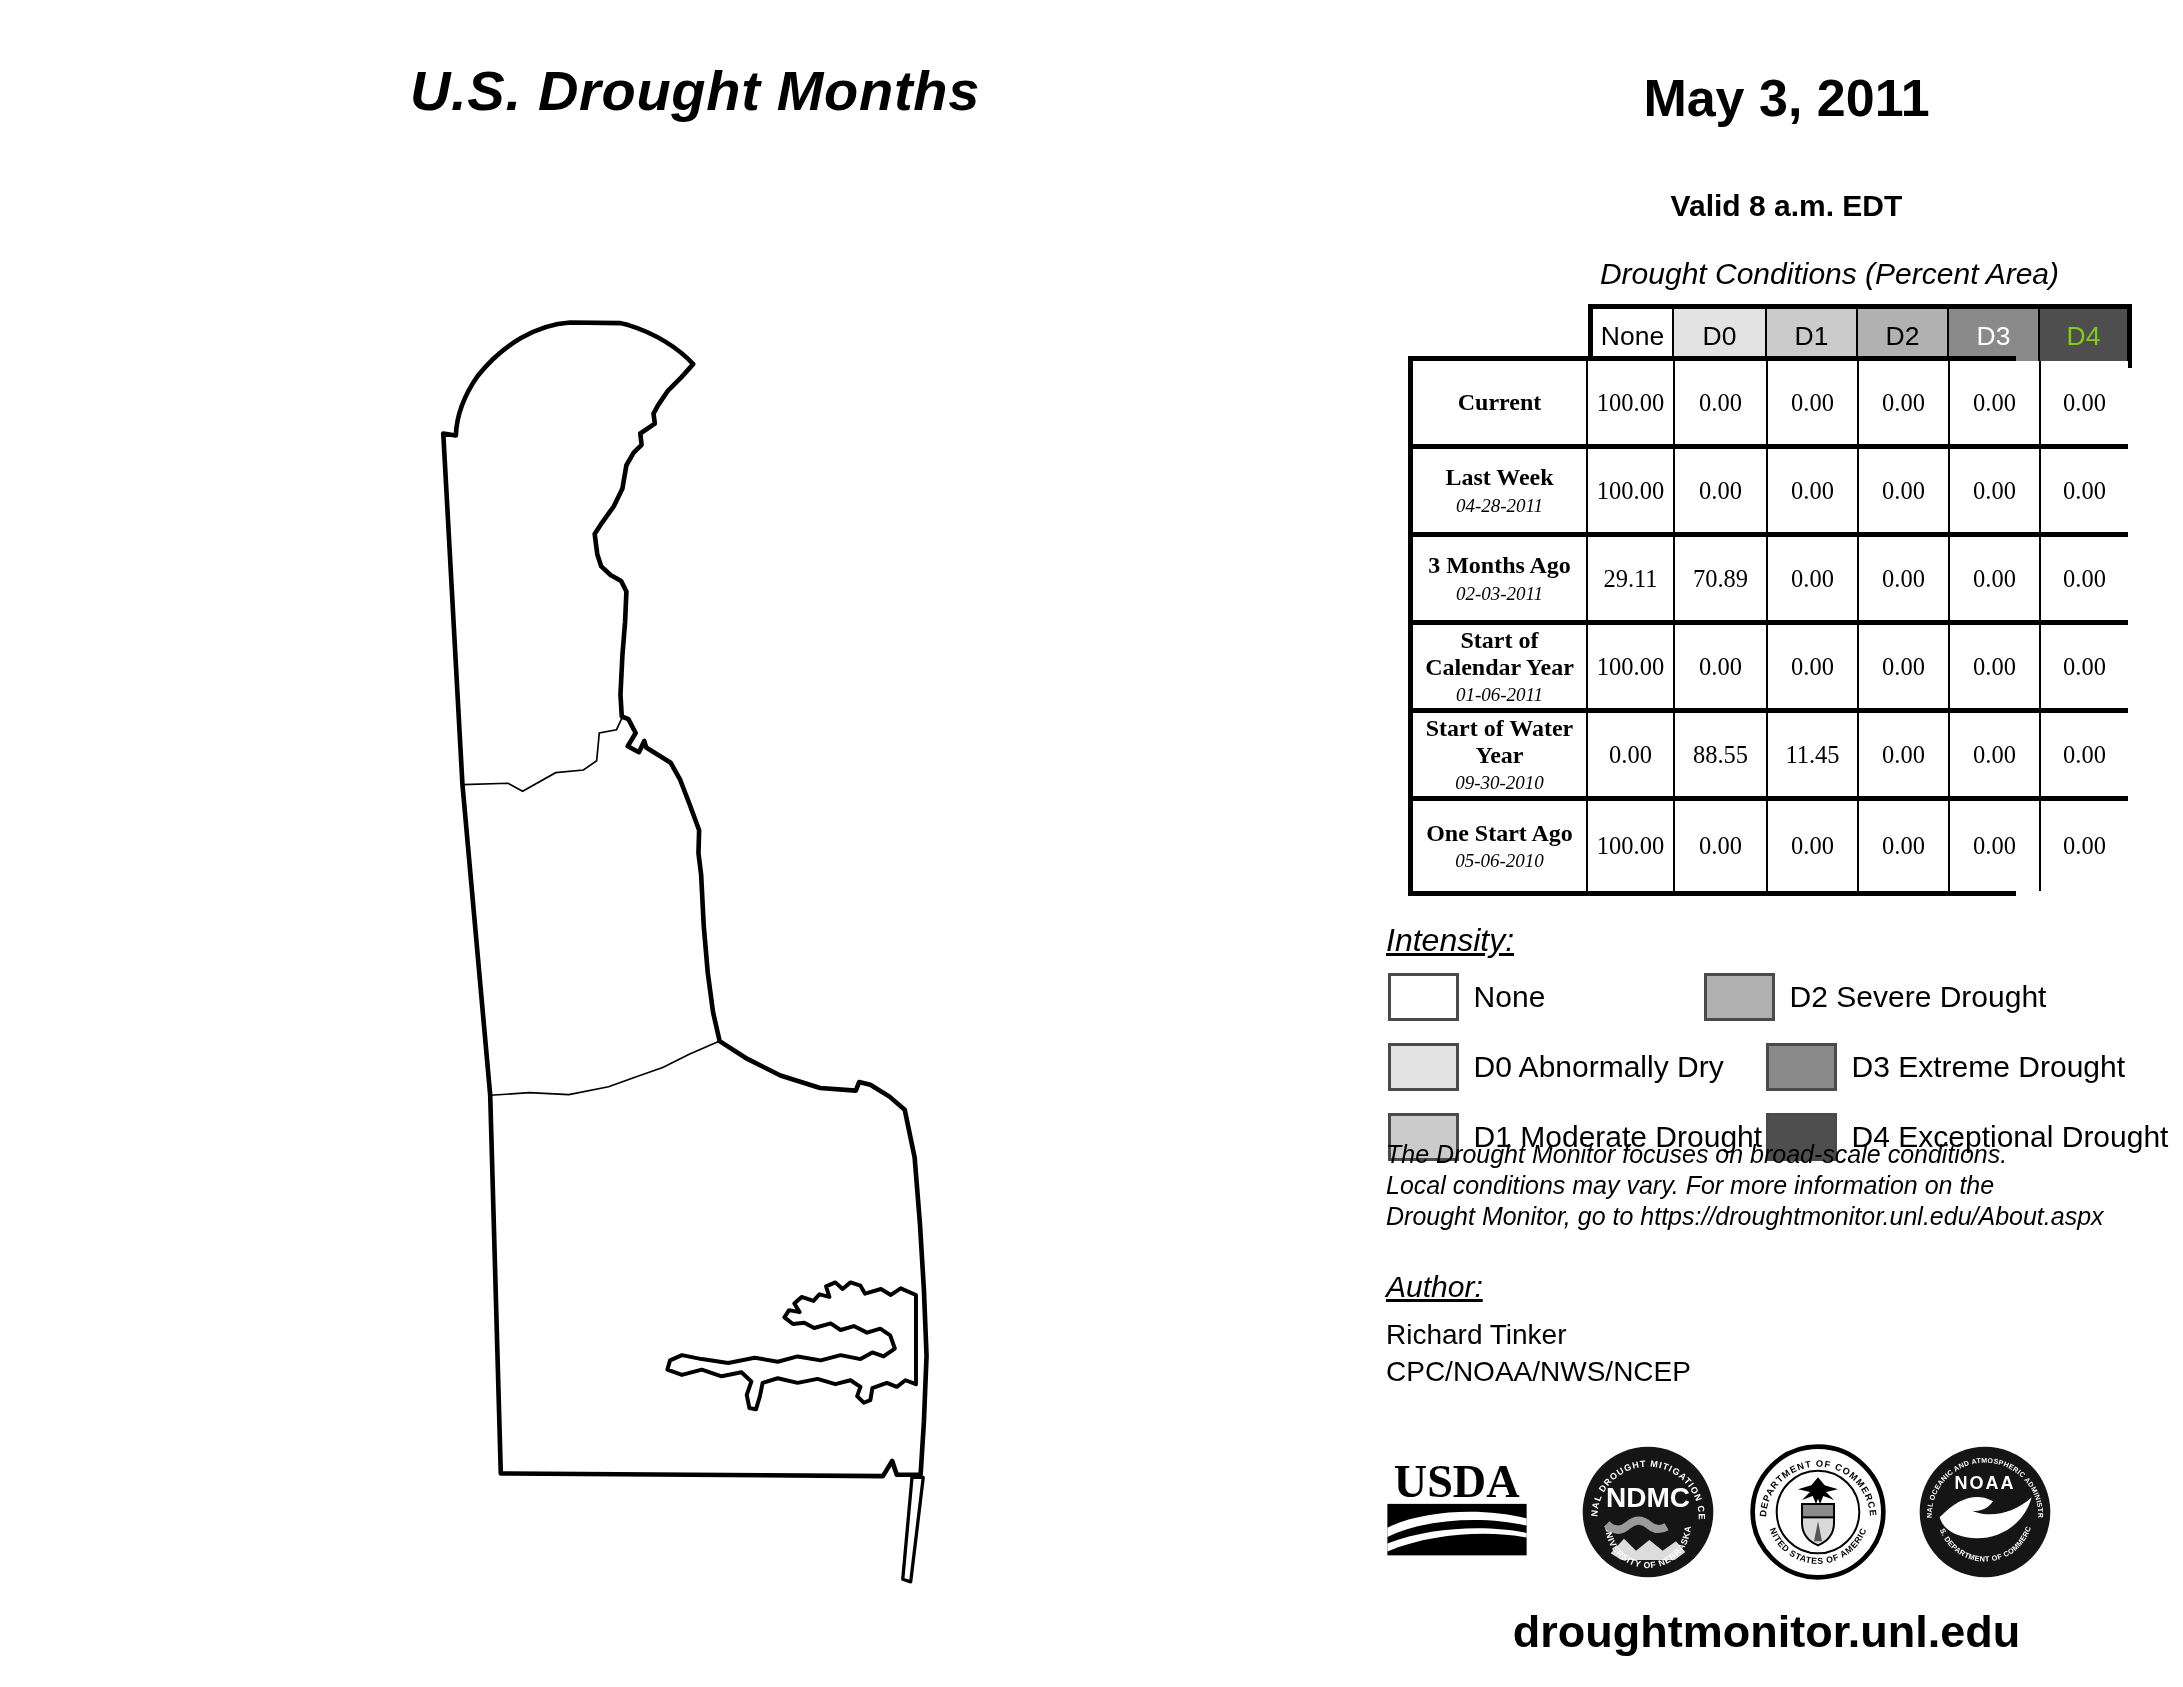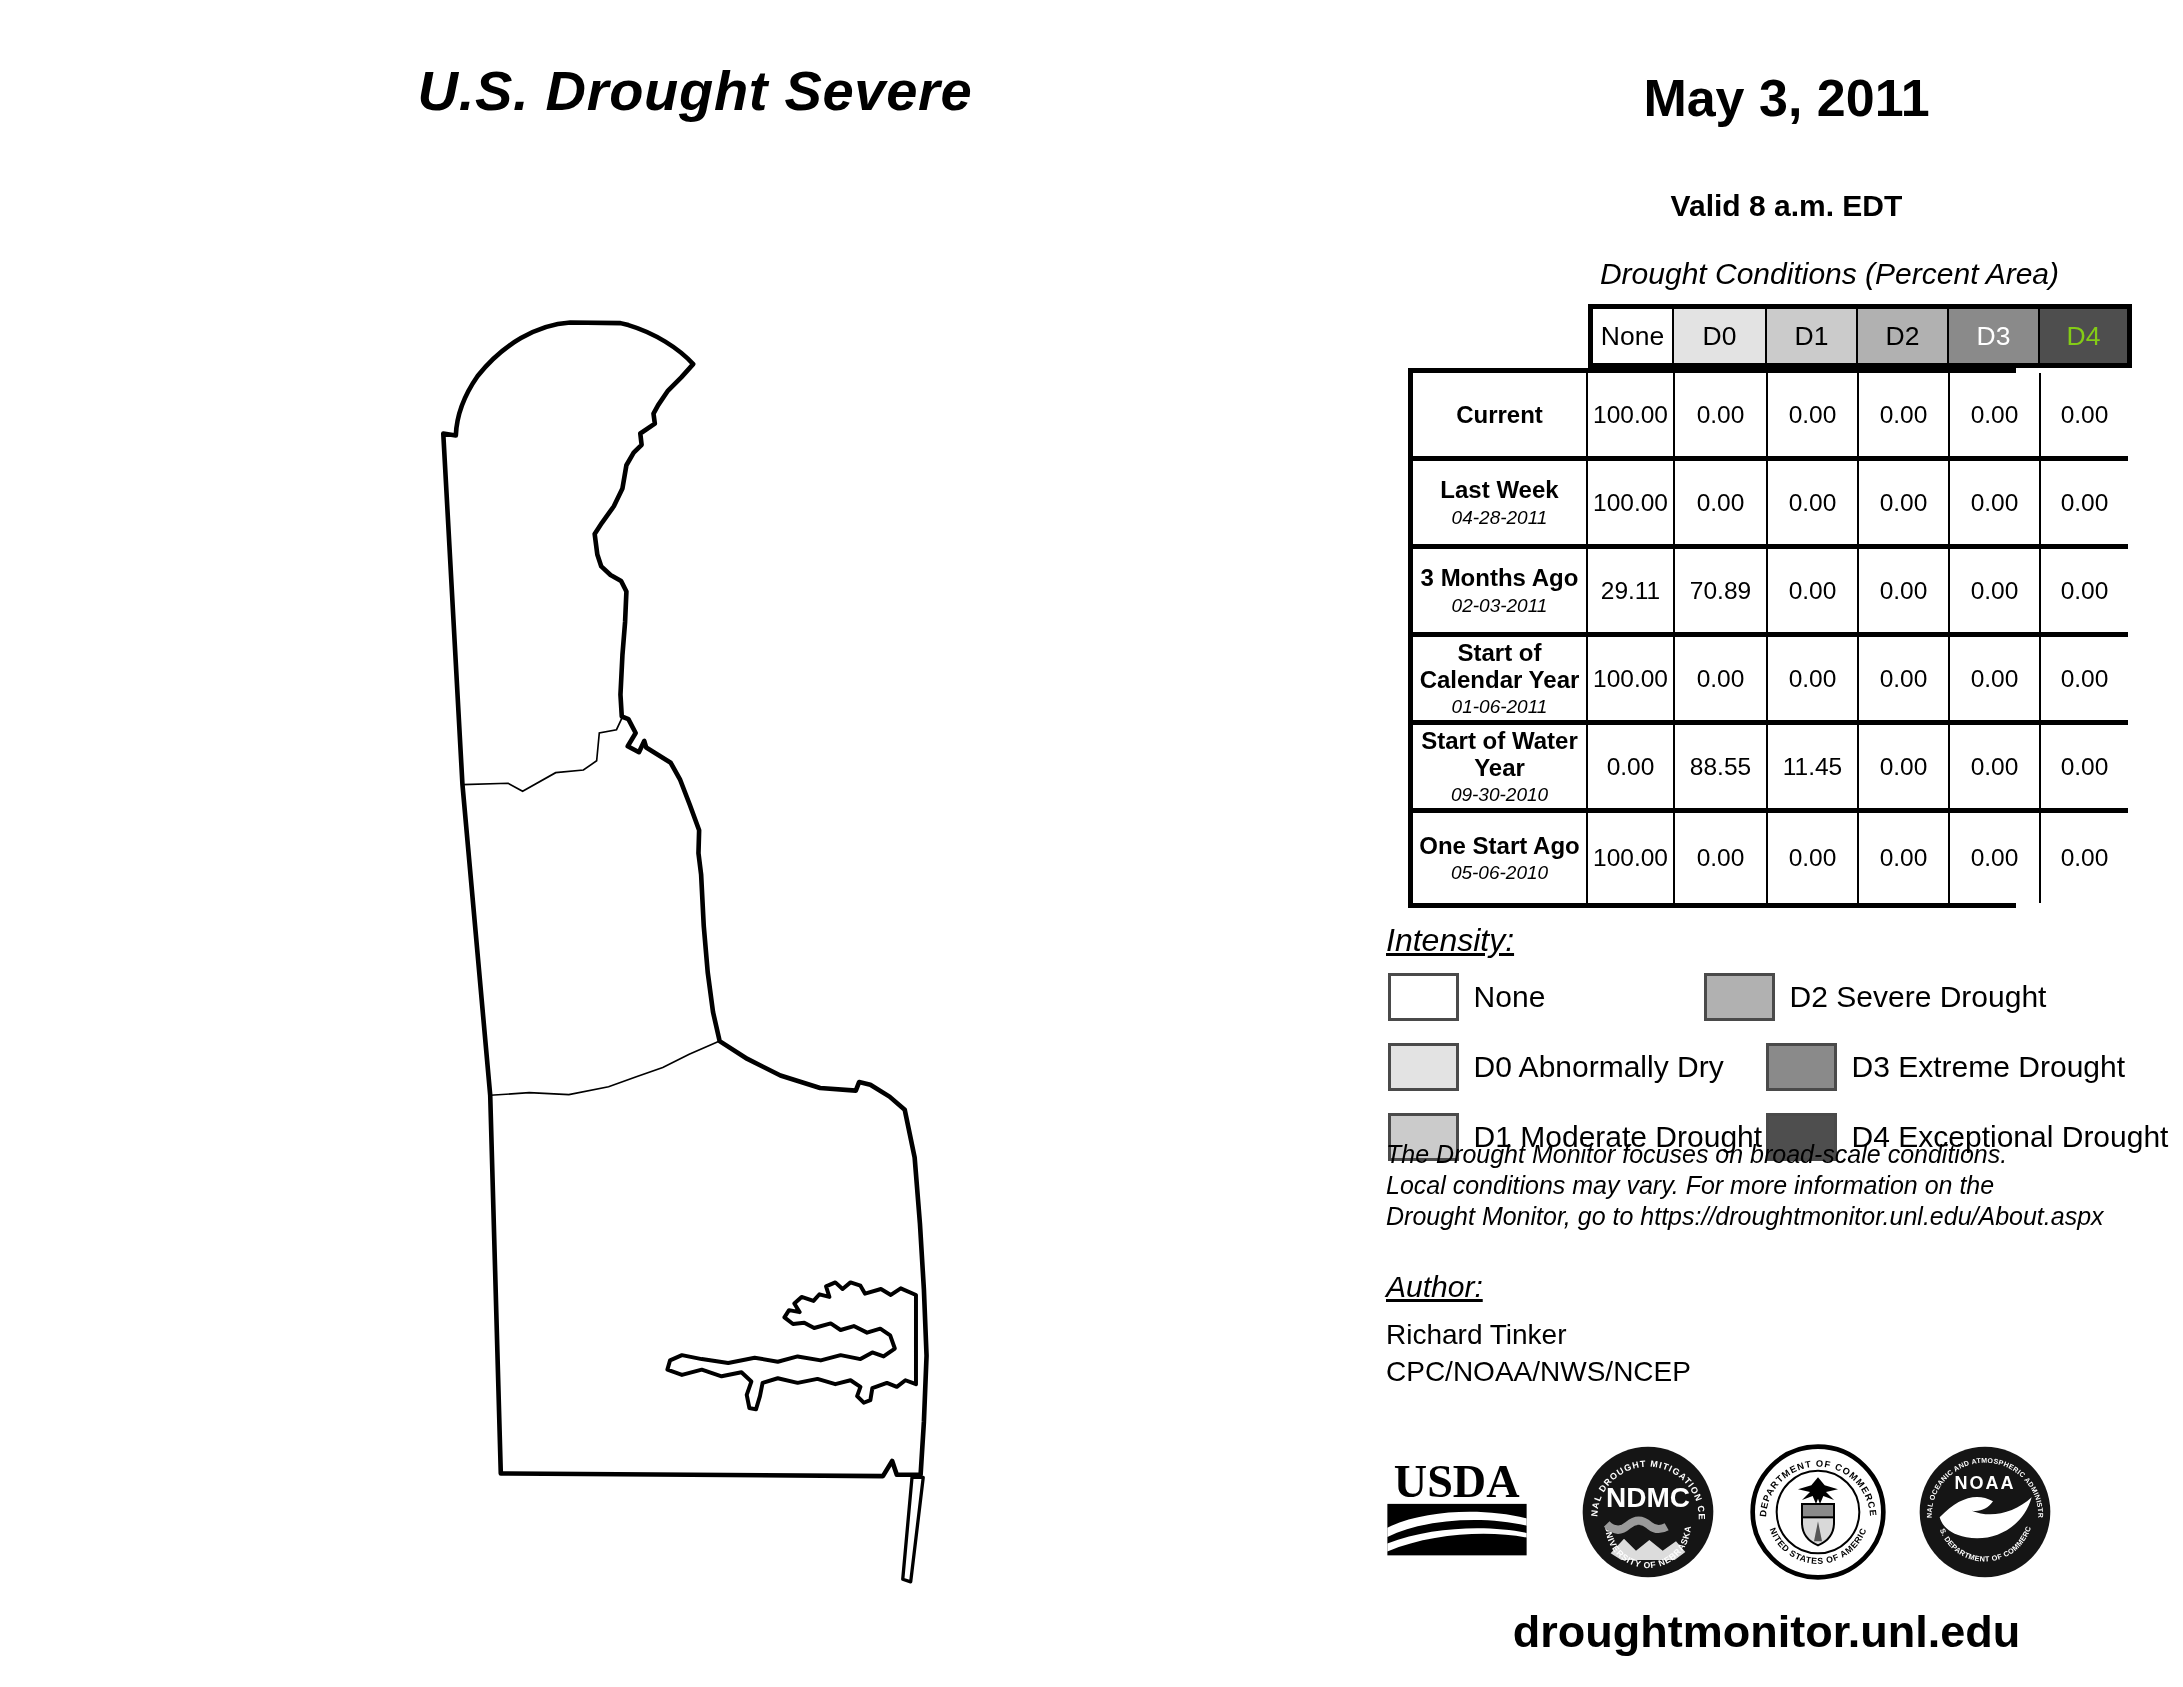--- a/index.html
+++ b/index.html
@@ -15,23 +15,23 @@
   .released-line{left:1416px;top:141px;width:741px;text-align:center;
                  font-size:30px;font-weight:bold;font-style:italic;}
   .valid-line{left:1416px;top:189px;width:741px;text-align:center;font-size:30px;font-weight:bold;}
   .table-title{left:1522px;top:257px;width:615px;text-align:center;font-size:30px;font-style:italic;}
   
   #dm-header{left:1588px;top:304px;width:544px;height:64px;border:5.3px solid #000;box-sizing:border-box;
              display:grid;grid-template-columns:81px 93px 91px 91px 91px 87px;}
   #dm-header .hcell{display:flex;align-items:center;justify-content:center;font-size:26.5px;
                     border-right:2.6px solid #000;box-sizing:border-box;}
   #dm-header .hcell:last-child{border-right:none;}
-  #dm-body{left:1408px;top:368px;width:608px;height:540px;border:5.3px solid #000;box-sizing:border-box;
+  #dm-body{left:1408px;top:356px;width:608px;height:540px;border:5.3px solid #000;box-sizing:border-box;
            display:grid;grid-template-columns:175px 87px 93px 91px 91px 91px 87px;
-           grid-template-rows:repeat(5,88px) 1fr;}
+           grid-template-rows:repeat(5,88px) 1fr;font-family:Liberation Serif, serif;}
   #dm-body .cell{border-right:2.6px solid #000;border-bottom:5.3px solid #000;box-sizing:border-box;
                  display:flex;flex-direction:column;align-items:center;justify-content:center;
                  font-size:24.5px;background:#fff;}
   #dm-body .cell.lastcol{border-right:none;}
   #dm-body .cell.lastrow{border-bottom:none;}
   #dm-body .rowlabel{font-weight:bold;font-size:24px;text-align:center;line-height:1.15;}
   #dm-body .rowdate{font-weight:normal;font-style:italic;font-size:19px;margin-top:2.6px;}
   
   .legend-heading{left:1386px;top:922px;font-size:32px;font-style:italic;text-decoration:underline;}
   .legend-item{position:absolute;display:flex;align-items:center;}
@@ -44,21 +44,21 @@
   .author-org{left:1386px;top:1356px;font-size:28px;}
   
   .footer-url{left:1416px;top:1606px;width:701px;text-align:center;font-size:45px;font-weight:bold;}
   .logo{position:absolute;}
 </style>
 </head>
 <body>
 
 <div id="canvas">
 
-  <div class="abs program-title">U.S. Drought Severe</div>
+  <div class="abs program-title">U.S. Drought Months</div>
 
   <div class="abs date-line">May 3, 2011</div>
   <div class="abs valid-line">Valid 8 a.m. EDT</div>
 
   <svg class="abs" style="left:397px;top:291px;" width="595" height="1323" viewBox="600 440 900 2000">
     <path d="M 689,658 L 670,655
          L 699,1186 L 741,1656 L 757,2228
          L 1335,2232 L 1349,2209 L 1356,2230 L 1392,2230
          L 1397,2150 L 1401,2050 L 1397,1950 L 1391,1850 L 1383,1750 L 1368,1678
          L 1345,1658 L 1316,1640 L 1299,1636 L 1294,1649 L 1240,1645 L 1180,1626 L 1130,1601 L 1088,1574

